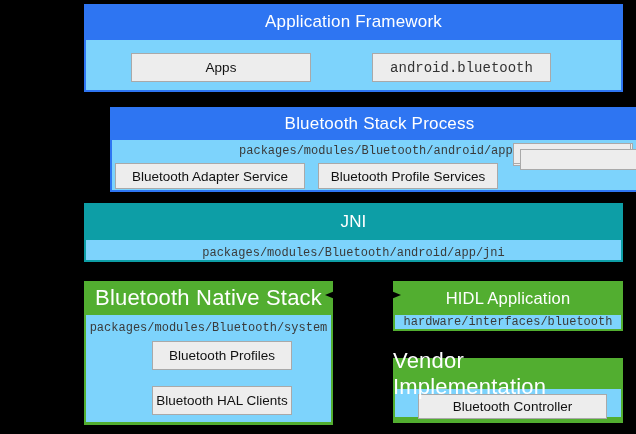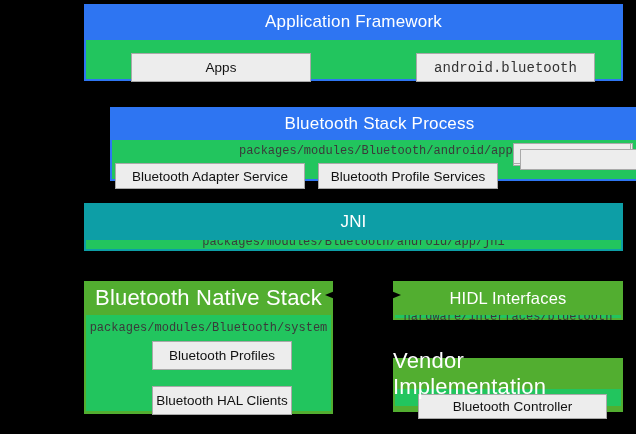--- a/index.html
+++ b/index.html
@@ -12,22 +12,22 @@
   .stage { position:absolute; left:0; top:0; width:636px; height:434px; }
 
   .sec { position:absolute;border-radius:11px; }
   .sec-header {
     display:flex; align-items:center; justify-content:center;
     color:#fff; font-size:17px; letter-spacing:0.2px;
     background: var(--accent);
     position:relative; z-index:1;
   }
   .sec-body {
-    position:absolute; left:0; right:0; bottom:16px;
-    background:#22c55e;
+    position:absolute; left:0; right:0; bottom:5px;
+    background:#7dd3fc;
     border:2px solid var(--accent); border-top:none;
     box-sizing:border-box;
   }
   .sec.blue  { --accent: var(--blue,  #2e75f2); }
   .sec.teal  { --accent: var(--teal,  #0d9ea6); }
   .sec.green { --accent: var(--green, #52ae30); }
 
   #sec-app { left:84px; top:4px; width:539px; height:93px; }
   #sec-app .sec-header { height:36px; }
   #sec-app .sec-body   { top:36px; }
@@ -55,21 +55,21 @@
   .box {
     position:absolute; box-sizing:border-box;
     background: var(--box-fill, #ededed);
     border:1px solid var(--box-border, #a9a9a9);
     display:flex; align-items:center; justify-content:center;
     font-size:13.5px; color:#111; white-space:nowrap;
   }
   .mono { font-family:"Liberation Mono","DejaVu Sans Mono",monospace; }
 
   #box-apps       { left:45px;  top:13px; width:180px; height:29px; }
-  #box-android-bt { left:286px; top:13px; width:179px; height:29px; font-size:14px; color:#333;margin-left:44px; }
+  #box-android-bt { left:286px; top:13px; width:179px; height:29px; font-size:14px; color:#333; }
 
   .path {
     font-family:"Liberation Mono","DejaVu Sans Mono",monospace;
     font-size:12px; color:#3a3a3a; text-align:center; white-space:nowrap;
   }
   #sec-stack .path { position:absolute; left:0; right:0; top:4px; }
 
   #box-adapter  { left:3px;   top:23px; width:190px; height:26px; }
   #box-services { left:206px; top:23px; width:180px; height:26px; }
 
@@ -133,21 +133,21 @@
   <div class="sec green" id="sec-native">
     <div class="sec-header">Bluetooth Native Stack</div>
     <div class="sec-body">
       <div class="path">packages/modules/Bluetooth/system</div>
       <div class="box" id="box-native-profiles">Bluetooth Profiles</div>
       <div class="box" id="box-hal">Bluetooth HAL Clients</div>
     </div>
   </div>
 
   <div class="sec green" id="sec-hidl">
-    <div class="sec-header">HIDL Interfaces</div>
+    <div class="sec-header">HIDL Application</div>
     <div class="sec-body">
       <div class="path">hardware/interfaces/bluetooth</div>
     </div>
   </div>
 
   <div class="sec green" id="sec-vendor">
     <div class="sec-header">Vendor Implementation</div>
     <div class="sec-body">
       <div class="box" id="box-controller">Bluetooth Controller</div>
     </div>

